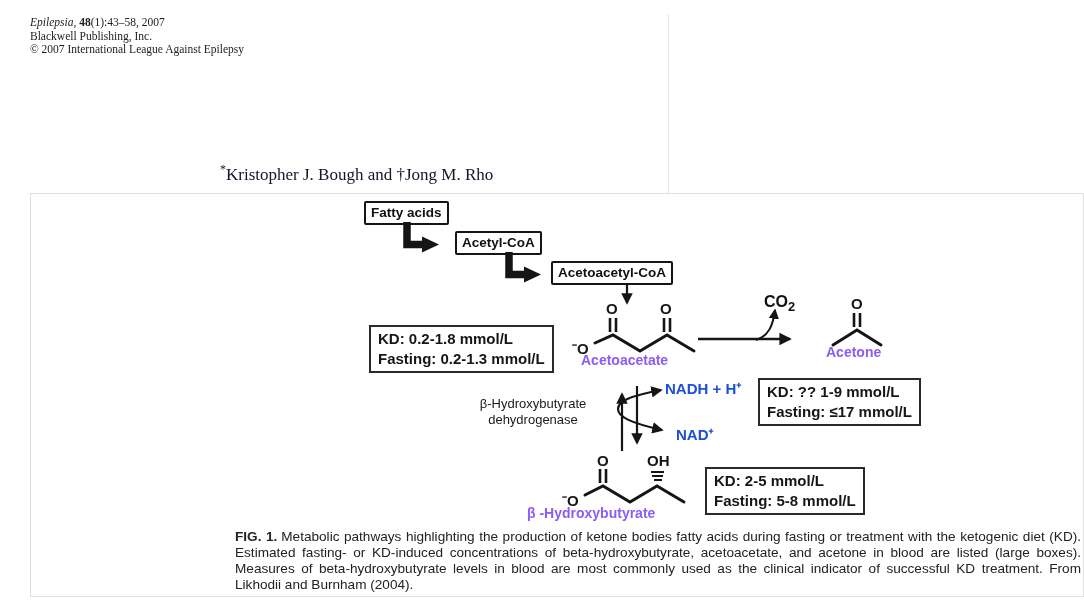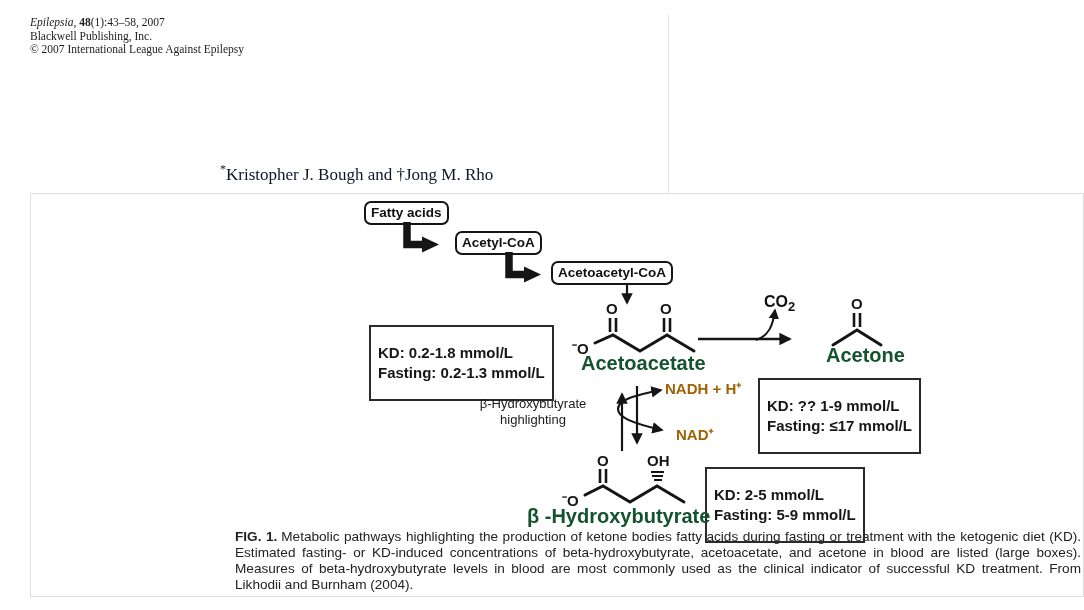--- a/index.html
+++ b/index.html
@@ -9,26 +9,26 @@
   .serif{font-family:"Liberation Serif",serif;}
 
   #paper-head{left:0;top:14px;width:648px;height:179px;background:#fff;border-right:1px solid #e6e6e6;}
   #figure-panel{left:10px;top:193px;width:1052px;height:402px;background:#fff;border:1px solid #dedede;}
 
   .jblock{left:10px;top:16px;font-size:11.5px;line-height:13.5px;color:#1c1c1c;}
   #title{left:95px;top:92px;font-size:28px;white-space:nowrap;color:#0d0d0d;}
   #authors{left:200px;top:162px;font-size:17px;white-space:nowrap;color:#0f172a;}
   #authors sup{font-size:12px;}
 
-  .node-box{border:2px solid #151515;border-radius:7px;background:#fff;
+  .node-box{border:2px solid #151515;border-radius:2px;background:#fff;
             font-weight:bold;font-size:13.5px;line-height:17px;padding:1px 5px 2px;white-space:nowrap;}
   .kd-box{border:2px solid #2a2a2a;background:#fff;font-weight:bold;font-size:15px;
-          line-height:20px;padding:16px 7px;white-space:nowrap;color:#161616;}
-  .mol-label{font-weight:bold;font-size:20px;white-space:nowrap;color:#14532d;}
-  .cofactor{font-weight:bold;font-size:15px;white-space:nowrap;color:#a16207;}
+          line-height:20px;padding:2px 7px;white-space:nowrap;color:#161616;}
+  .mol-label{font-weight:bold;font-size:14px;white-space:nowrap;color:#8b5cf6;}
+  .cofactor{font-weight:bold;font-size:15px;white-space:nowrap;color:#1d4ed8;}
   #co2-label{font-weight:bold;font-size:16px;}
   #co2-label sub{font-size:13px;}
   #enzyme-label{font-size:13px;line-height:16px;text-align:center;width:150px;color:#1a1a1a;}
   #caption{left:215px;top:529px;width:846px;font-size:13.6px;line-height:15.9px;
            text-align:justify;color:#222;}
   #caption b{padding-right:4px;}
 
   svg .bond{stroke:#151515;stroke-width:3;fill:none;stroke-linecap:round;}
   svg .dbond{stroke:#151515;stroke-width:2.6;fill:none;}
   svg .arrow{stroke:#151515;fill:none;}
@@ -59,32 +59,32 @@
   <div class="abs kd-box" style="left:349px;top:325px;">
     <div>KD: 0.2-1.8 mmol/L</div>
     <div>Fasting: 0.2-1.3 mmol/L</div>
   </div>
   <div class="abs kd-box" style="left:738px;top:378px;">
     <div>KD: ?? 1-9 mmol/L</div>
     <div>Fasting: ≤17 mmol/L</div>
   </div>
   <div class="abs kd-box" style="left:685px;top:467px;">
     <div>KD: 2-5 mmol/L</div>
-    <div>Fasting: 5-9 mmol/L</div>
+    <div>Fasting: 5-8 mmol/L</div>
   </div>
 
   <div class="abs mol-label" style="left:561px;top:352px;">Acetoacetate</div>
   <div class="abs mol-label" style="left:806px;top:344px;">Acetone</div>
   <div class="abs mol-label" style="left:507px;top:505px;text-align:right;">β -Hydroxybutyrate</div>
   <div id="co2-label" class="abs" style="left:744px;top:293px;"><span>CO</span><sub>2</sub></div>
   <div class="abs cofactor" style="left:645px;top:378px;">NADH + H⁺</div>
   <div class="abs cofactor" style="left:656px;top:424px;">NAD⁺</div>
   <div id="enzyme-label" class="abs" style="left:438px;top:396px;">
     <div>β-Hydroxybutyrate</div>
-    <div>highlighting</div>
+    <div>dehydrogenase</div>
   </div>
 
   <svg class="abs" style="left:10px;top:193px;" width="1052" height="402" viewBox="0 0 1052 402">
     <defs>
       <marker id="ah" viewBox="0 0 10 10" refX="8.5" refY="5" markerWidth="5.2" markerHeight="5.2" orient="auto-start-reverse">
         <path d="M0,0 L10,5 L0,10 z" fill="#151515"></path>
       </marker>
     </defs>
 
     <g>

